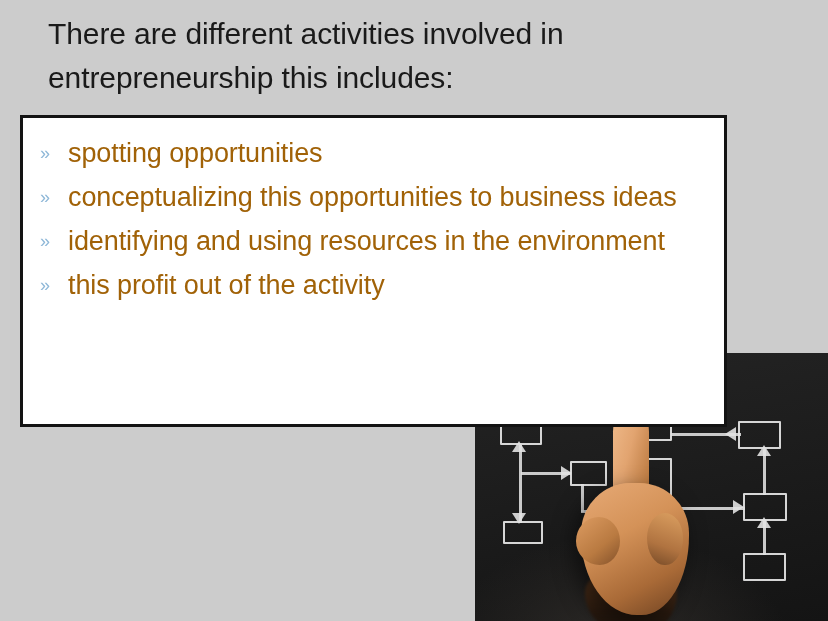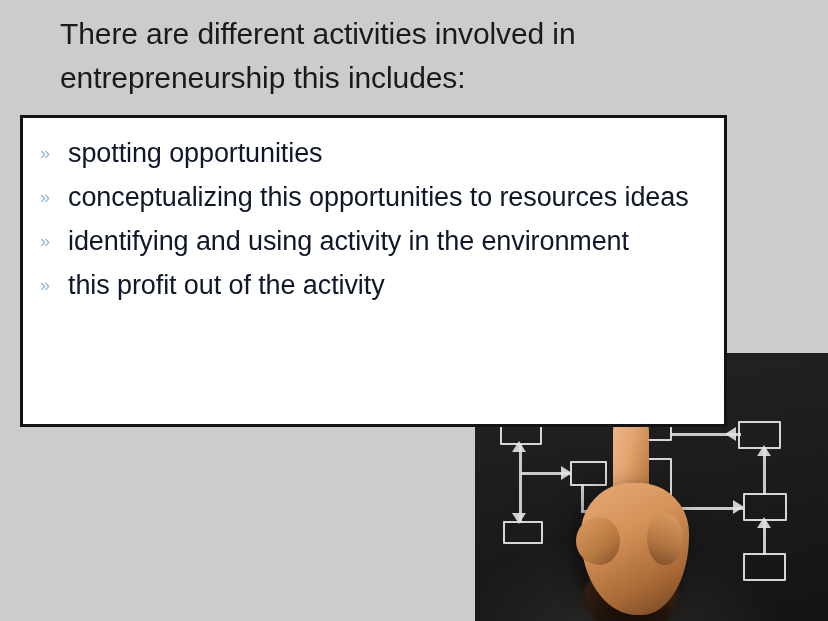--- a/index.html
+++ b/index.html
@@ -17,21 +17,21 @@
     position: relative;
     width: 828px;
     height: 621px;
     background: #cccccc;
     overflow: hidden;
   }
 
   
   .slide-title {
     position: absolute;
-    left: 60px;
+    left: 48px;
     top: 12px;
     width: 660px;
     font-size: 30px;
     line-height: 44px;
     color: #1a1a1a;
     font-weight: 400;
     letter-spacing: -0.1px;
     white-space: pre-line;
   }
 
@@ -172,21 +172,21 @@
     width: 32px;
     color: #8fb8d8;
     font-size: 18px;
     line-height: 41px;
     text-align: left;
     padding-left: 4px;
     box-sizing: border-box;
   }
   .bullet-text {
     flex: 1 1 auto;
-    color: #0f172a;
+    color: #a16207;
     font-size: 27px;
     line-height: 41px;
     font-weight: 400;
     letter-spacing: -0.1px;
   }
 </style>
 </head>
 <body>
 
 <div class="slide">
@@ -234,26 +234,26 @@
   <div class="content-card">
     <div class="bullet-list">
 
       <div class="bullet-row">
         <span class="bullet-marker">»</span>
         <span class="bullet-text">spotting opportunities</span>
       </div>
 
       <div class="bullet-row">
         <span class="bullet-marker">»</span>
-        <span class="bullet-text">conceptualizing this opportunities to resources ideas</span>
-      </div>
-
-      <div class="bullet-row">
-        <span class="bullet-marker">»</span>
-        <span class="bullet-text">identifying and using activity in the environment</span>
+        <span class="bullet-text">conceptualizing this opportunities to business ideas</span>
+      </div>
+
+      <div class="bullet-row">
+        <span class="bullet-marker">»</span>
+        <span class="bullet-text">identifying and using resources in the environment</span>
       </div>
 
       <div class="bullet-row">
         <span class="bullet-marker">»</span>
         <span class="bullet-text">this profit out of the activity</span>
       </div>
 
     </div>
   </div>
 

